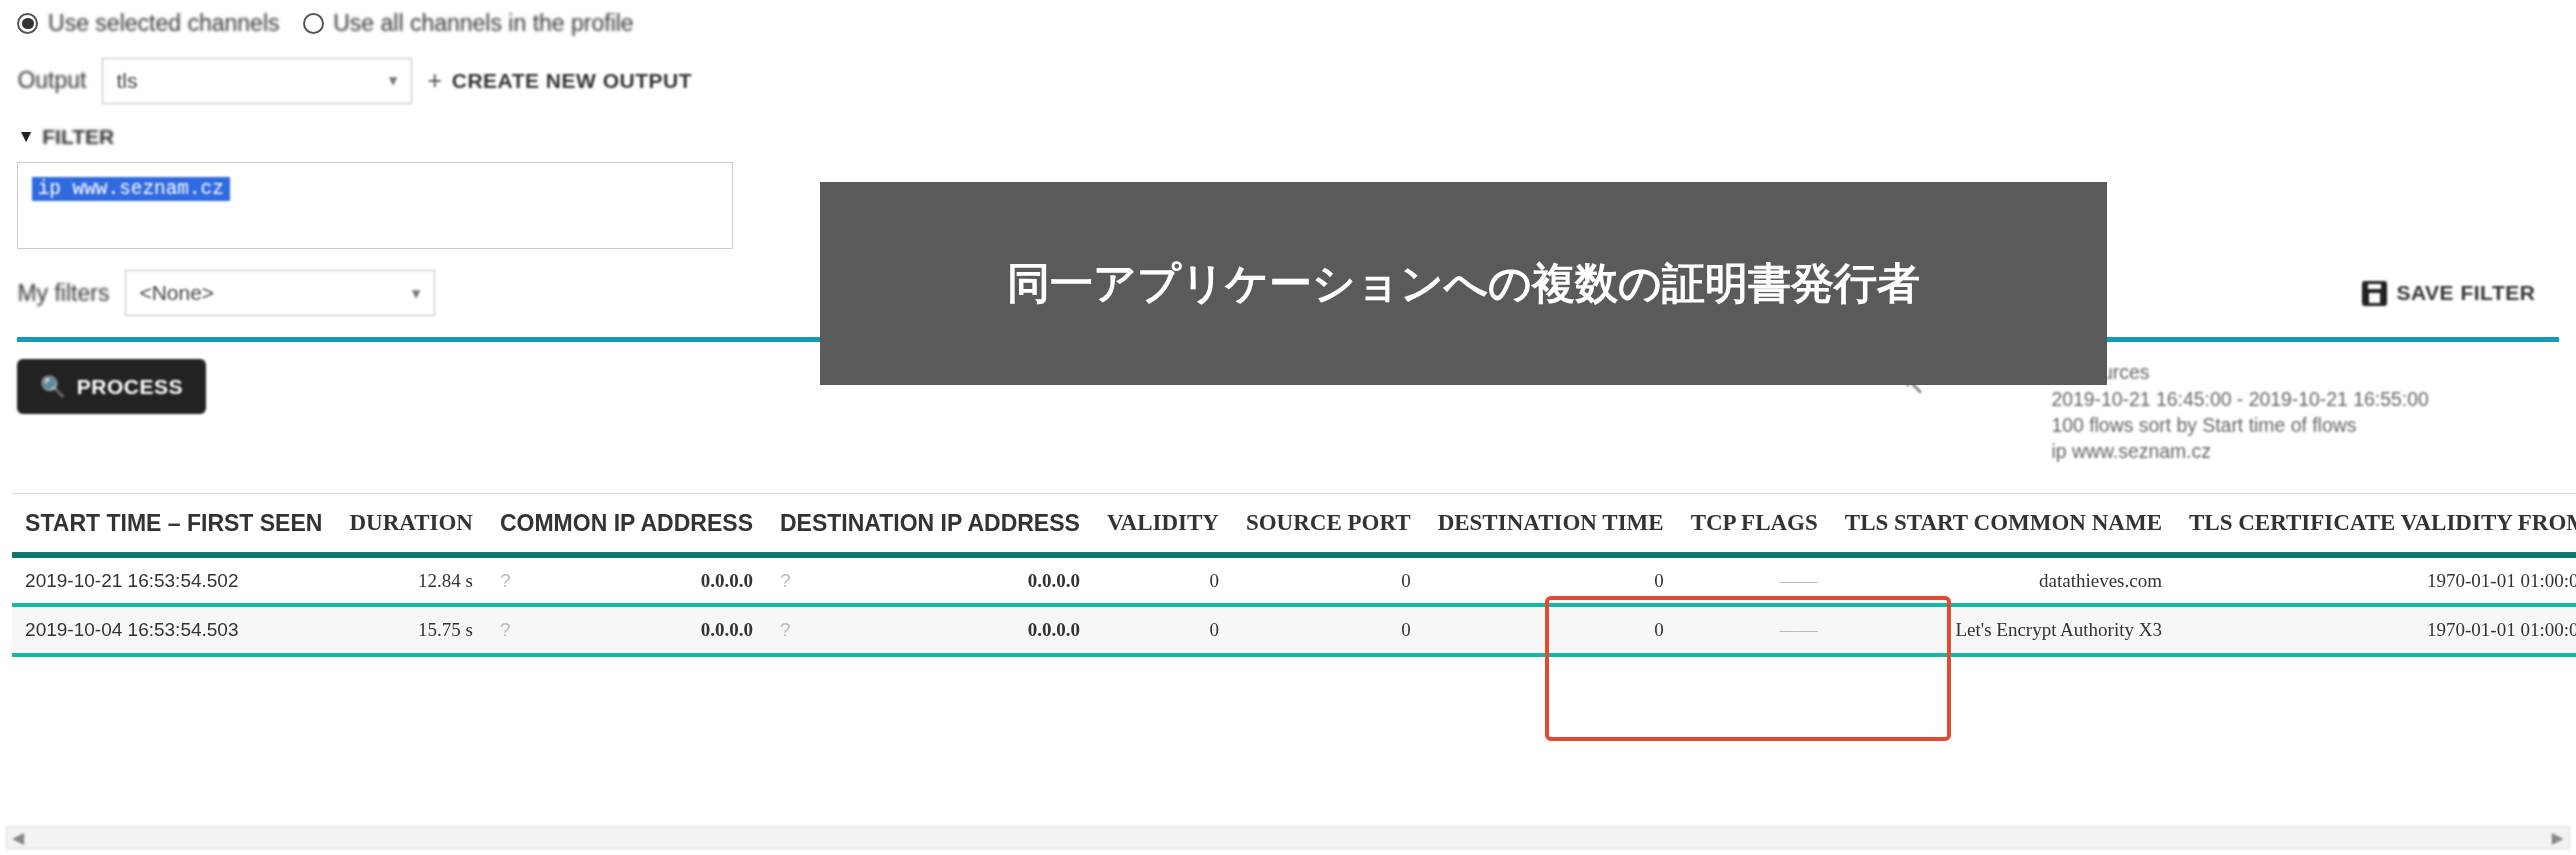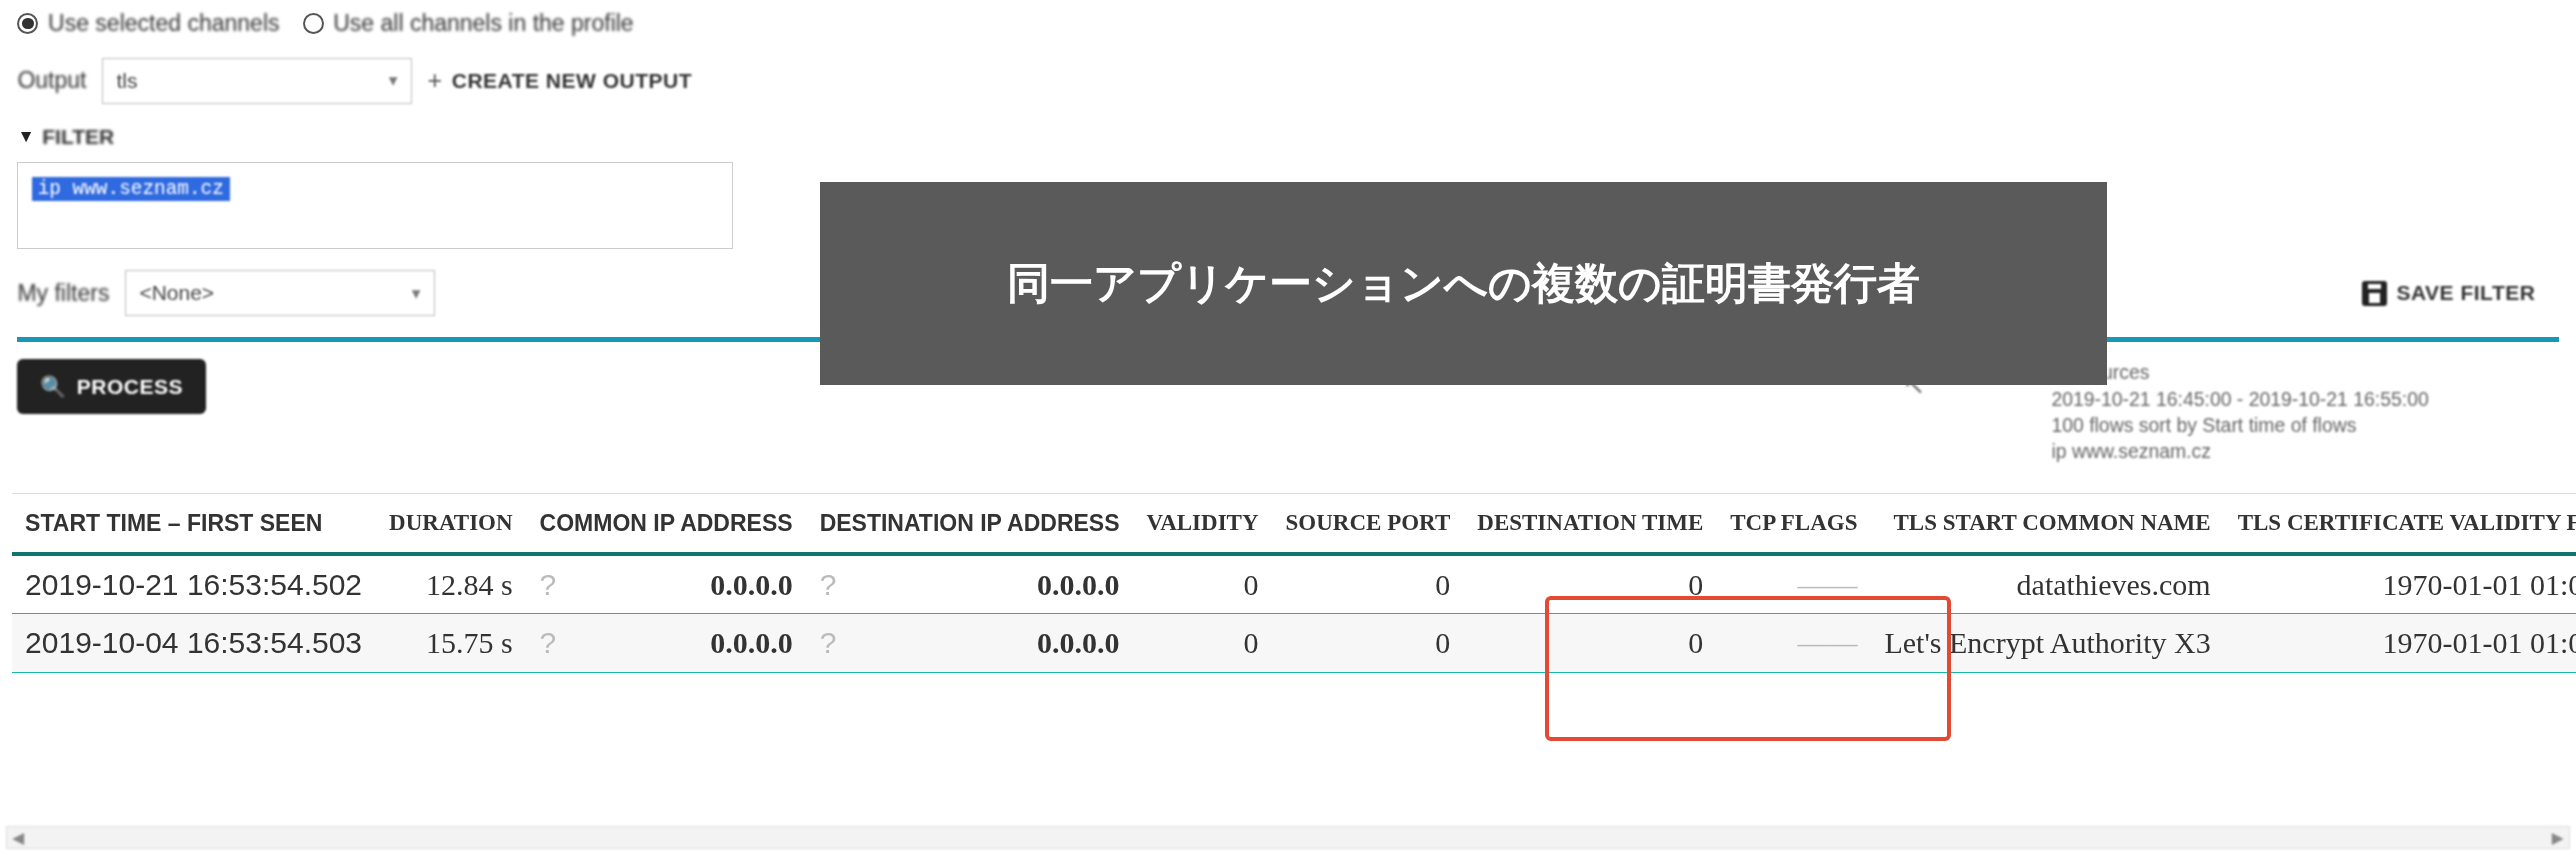--- a/index.html
+++ b/index.html
@@ -78,26 +78,26 @@
   .process-btn .mag { font-size: 21px; }
   .process-right { display: flex; align-items: flex-start; gap: 126px; }
   .cursor-icon { font-size: 27px; color: #666; margin-top: 9.7px; filter: blur(1.2px); }
   .summary { color: #666; font-size: 19.4px; line-height: 1.35; filter: blur(1.3px); width: 484px; }
 
   
   .table-wrap { background: #fff; }
   table { border-collapse: collapse; width: 100%; }
   th {
     text-align: left; font-size: 23px; font-weight: 600; color: #333;
-    padding: 15.5px 13.5px; border-top: 1px solid #ddd; border-bottom: 4px solid #0f766e;
+    padding: 15.5px 13.5px; border-top: 1px solid #ddd; border-bottom: 6px solid #0f766e;
     filter: blur(0.6px); white-space: nowrap;
   }
   td {
-    font-size: 30px; color: #333; padding: 11.6px 13.5px;
-    border-bottom: 1px solid #14b8a6; filter: blur(0.6px); white-space: nowrap;
+    font-size: 19px; color: #333; padding: 11.6px 13.5px;
+    border-bottom: 4px solid #14b8a6; filter: blur(0.6px); white-space: nowrap;
   }
   .numcol { text-align: right; font-family: Liberation Serif, serif; }
   .bold { font-weight: bold; }
   tbody tr:nth-child(even) { background: #f7f7f7; }
   .fade { color: #bbb; }
 
   
   .highlight-box {
     position: absolute;
     border: 4.8px solid #e24a33;

